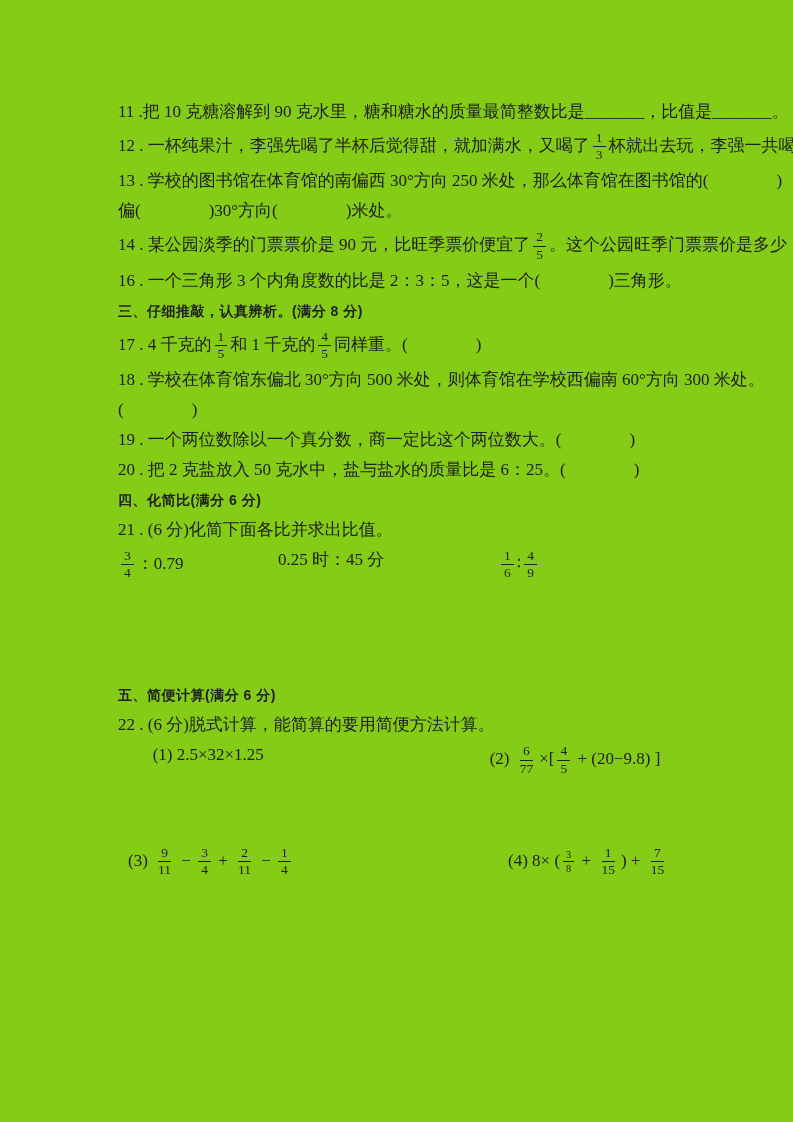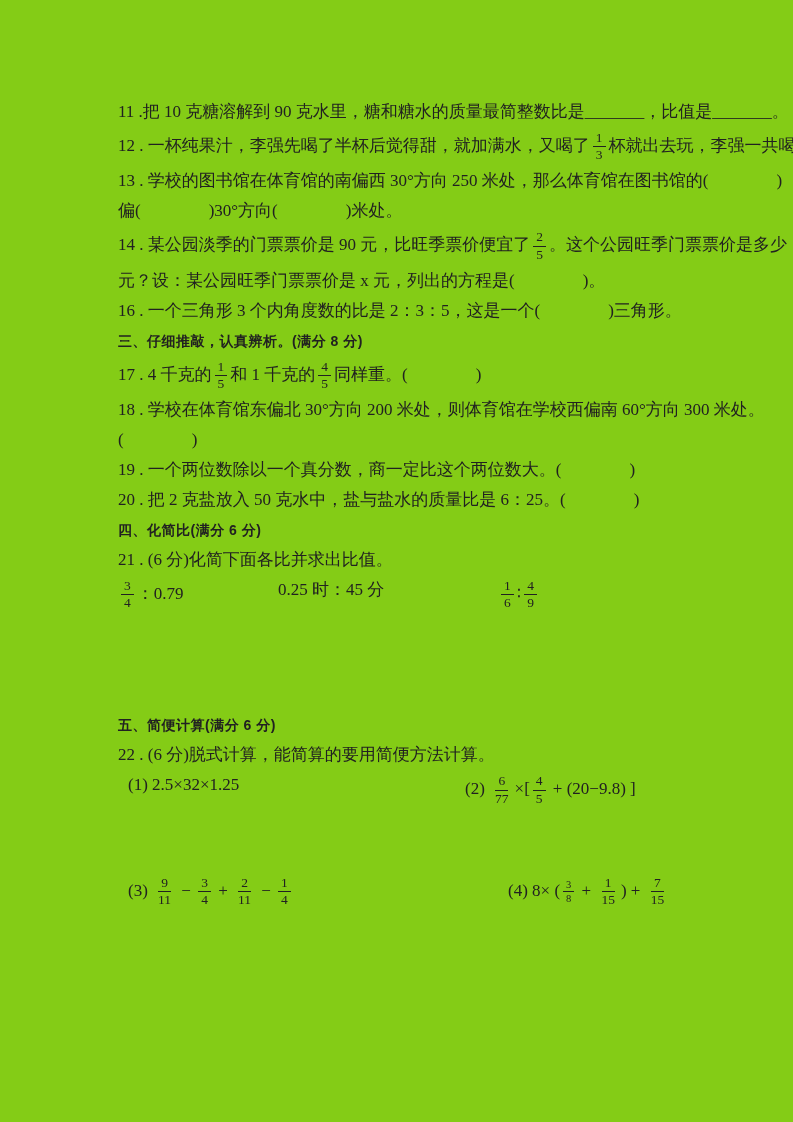--- a/index.html
+++ b/index.html
@@ -39,21 +39,21 @@
   .frac .den { padding: 1px 3px 0; }
   .frac.small { font-size: 10.5px; }
   .sup { font-size: 10px; vertical-align: super; line-height: 0; }
   .row { display: flex; align-items: flex-start; }
   .row .cell { white-space: nowrap; line-height: 30px; }
   .row-21 .cell:nth-child(1) { width: 160px; }
   .row-21 .cell:nth-child(2) { width: 220px; }
   .row-21 { margin-bottom: 96px; }
   .row-22a .cell:first-child { width: 347px; padding-left: 10px; }
   .row-22b .cell:first-child { width: 390px; padding-left: 10px; }
-  .row-22a { margin-bottom: 62px; }
+  .row-22a { margin-bottom: 62px; justify-content: center; }
 </style>
 </head>
 <body>
 
 <main class="page" style="background: #84cc16; color: rgb(33, 33, 33);">
     <div class="para">
       <div class="line"><span>11 .把 10 克糖溶解到 90 克水里，糖和糖水的质量最简整数比是_______，比值是_______。</span></div>
     </div>
     <div class="para">
       <div class="line"><span>12 . 一杯纯果汁，李强先喝了半杯后觉得甜，就加满水，又喝了</span><span class="frac">
@@ -63,39 +63,38 @@
     </div>
     <div class="para">
       <div class="line"><span>13 . 学校的图书馆在体育馆的南偏西 30°方向 250 米处，那么体育馆在图书馆的(　　　　)</span></div>
       <div class="line"><span>偏(　　　　)30°方向(　　　　)米处。</span></div>
     </div>
     <div class="para">
       <div class="line"><span>14 . 某公园淡季的门票票价是 90 元，比旺季票价便宜了</span><span class="frac">
           <span class="num">2</span>
           <span class="den">5</span>
         </span><span>。这个公园旺季门票票价是多少</span></div>
-      <div class="line"><span>元？设：某公园旺季门票票价是 x 元，列出的方程是(　　　　)。</span></div>
     </div>
     <div class="para">
       <div class="line"><span>16 . 一个三角形 3 个内角度数的比是 2：3：5，这是一个(　　　　)三角形。</span></div>
     </div>
     <div class="heading">
       <div class="line"><span>三、仔细推敲，认真辨析。(满分 8 分)</span></div>
     </div>
     <div class="para">
       <div class="line"><span>17 . 4 千克的</span><span class="frac">
           <span class="num">1</span>
           <span class="den">5</span>
         </span><span>和 1 千克的</span><span class="frac">
           <span class="num">4</span>
           <span class="den">5</span>
         </span><span>同样重。(　　　　)</span></div>
     </div>
     <div class="para">
-      <div class="line"><span>18 . 学校在体育馆东偏北 30°方向 200 米处，则体育馆在学校西偏南 60°方向 300 米处。</span></div>
+      <div class="line"><span>18 . 学校在体育馆东偏北 30°方向 500 米处，则体育馆在学校西偏南 60°方向 300 米处。</span></div>
       <div class="line"><span>(　　　　)</span></div>
     </div>
     <div class="para">
       <div class="line"><span>19 . 一个两位数除以一个真分数，商一定比这个两位数大。(　　　　)</span></div>
     </div>
     <div class="para">
       <div class="line"><span>20 . 把 2 克盐放入 50 克水中，盐与盐水的质量比是 6：25。(　　　　)</span></div>
     </div>
     <div class="heading">
       <div class="line"><span>四、化简比(满分 6 分)</span></div>

